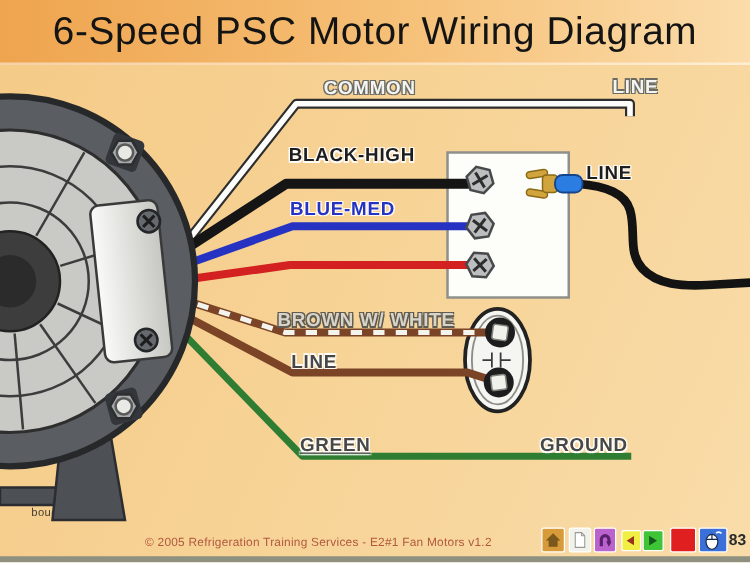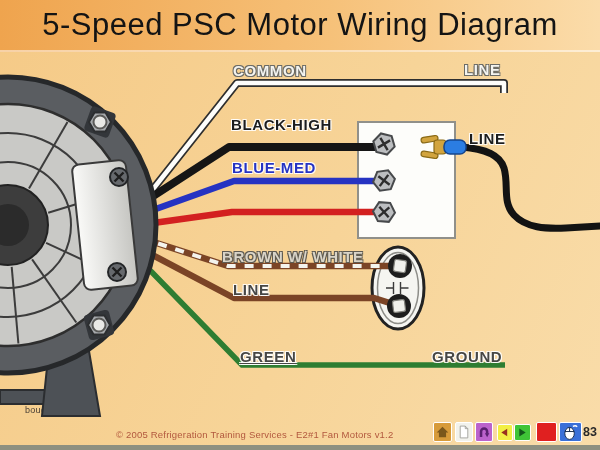--- a/index.html
+++ b/index.html
@@ -19,20 +19,21 @@
     letter-spacing:.5px; font-family:"Liberation Sans", sans-serif;
   }
   svg.diagram { position:absolute; left:0; top:0; z-index:1; }
   .wl {
     position:absolute; font-size:15px; font-weight:700; letter-spacing:.6px;
     white-space:nowrap; z-index:3; font-family:"Liberation Sans", sans-serif;
   }
   .lbl-outline-light {
     color:#f4f4f0;
     text-shadow:-1px -1px 0 #6b6b66, 1px -1px 0 #6b6b66, -1px 1px 0 #6b6b66, 1px 1px 0 #6b6b66;
+    margin-left:26px;
   }
   .lbl-outline-paper {
     color:#d9d4c8;
     text-shadow:-1px -1px 0 #5f5b52, 1px -1px 0 #5f5b52, -1px 1px 0 #5f5b52, 1px 1px 0 #5f5b52;
   }
   .halo { text-shadow:-1px -1px 0 rgba(255,255,255,.85), 1px -1px 0 rgba(255,255,255,.85), -1px 1px 0 rgba(255,255,255,.85), 1px 1px 0 rgba(255,255,255,.85); }
   .lbl-dark  { color:#1d1d1d; }
   .lbl-blue  { color:#2633c2; }
   .lbl-red   { color:#d32020; }
   .lbl-gray  { color:#474745; }
@@ -66,21 +67,21 @@
   .b-next  { left:514px; width:17px; top:424px; height:17px; background:#3fc437; }
   .b-stop  { left:536px; width:21px; background:#e02020; }
   .b-mouse { left:559px; width:23px; background:#3a70d8; }
 </style>
 </head>
 <body>
 
 <div class="stage">
 
   <div class="titlebar">
-    <h1>5-Speed PSC Motor Wiring Diagram</h1>
+    <h1>6-Speed PSC Motor Wiring Diagram</h1>
   </div>
 
   <svg class="diagram" width="600" height="450" viewBox="0 0 600 450">
     <defs>
       <linearGradient id="plateG" x1="0" y1="0" x2="1" y2="0">
         <stop offset="0" stop-color="#fafaf8"></stop>
         <stop offset="1" stop-color="#c6c6c2"></stop>
       </linearGradient>
     </defs>
 

